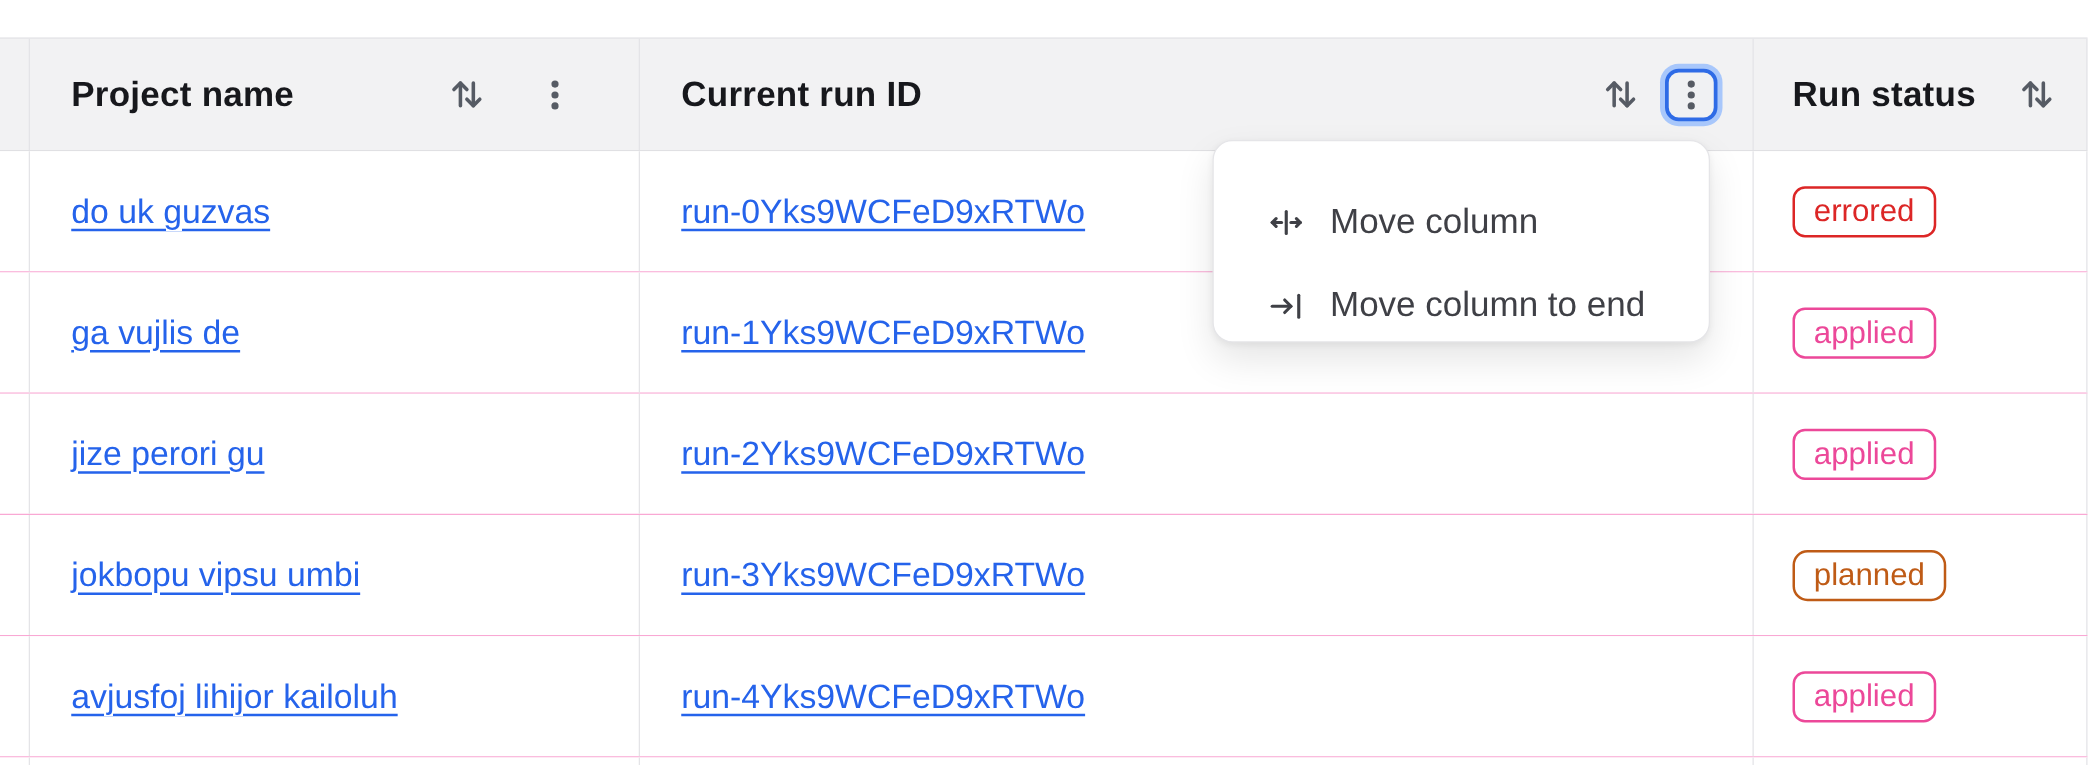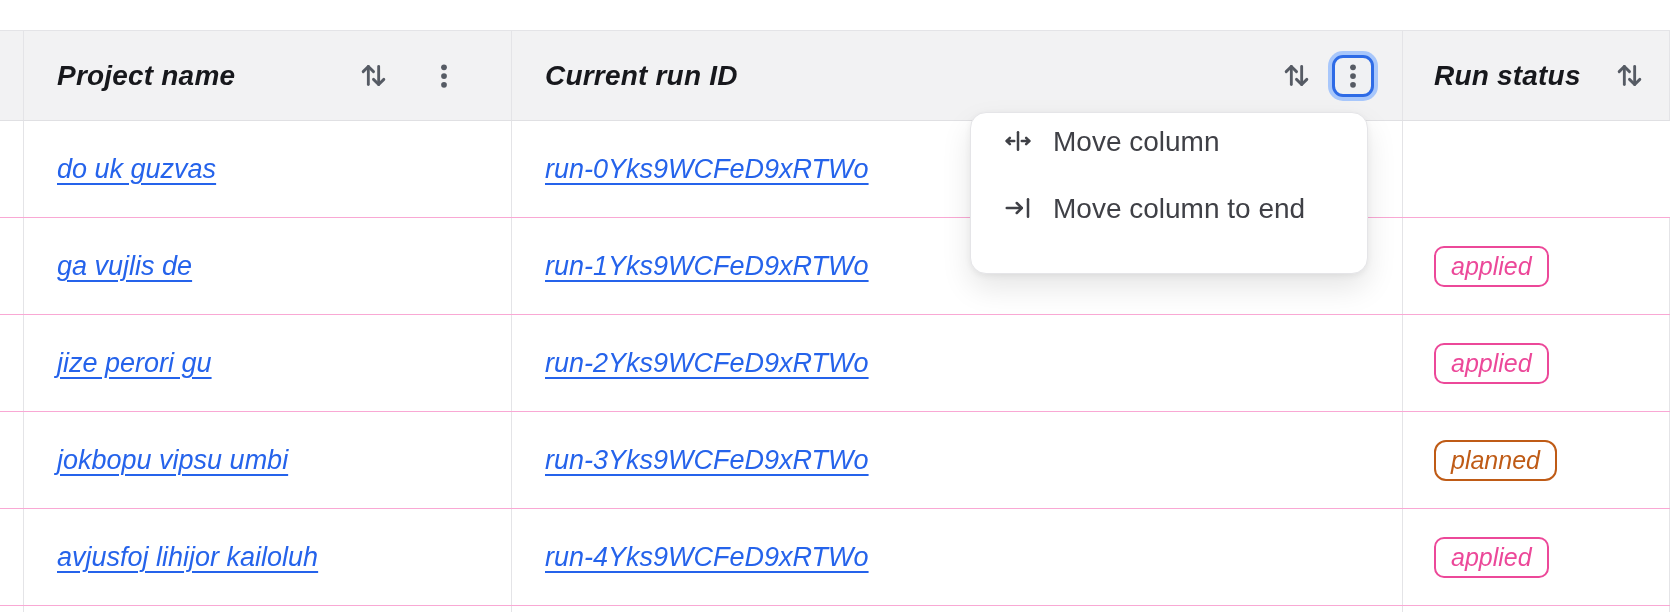--- a/index.html
+++ b/index.html
@@ -31,21 +31,20 @@
     border-bottom: 1px solid #f9a8d4;
   }
   .row.partial { height: 6px; border-bottom: none; }
 
   .cell {
     display: flex;
     align-items: center;
     padding-left: 33px;
     border-right: 1px solid #e4e4e7;
     overflow: hidden;
-    font-style: italic;
   }
   .gutter { width: 24px; padding: 0; }
   .c1 { width: 488px; }
   .c2 { width: 891px; }
   .c3 { width: 267px; padding-left: 31px; }
 
   .th-label {
     font-size: 28px;
     font-weight: 700;
     color: #17181c;
@@ -113,23 +112,23 @@
     padding: 13px 0;
     background: #ffffff;
     border: 1px solid #e5e5e8;
     border-radius: 16px;
     box-shadow: 0 14px 30px rgba(0,0,0,0.10), 0 2px 6px rgba(0,0,0,0.06);
     z-index: 10;
   }
   .menu-item {
     height: 67px;
     display: flex;
-    align-items: flex-start;
+    align-items: flex-end;
     gap: 20px;
-    padding: 0 32px;
+    padding: 0 43px;
     font-size: 28px;
     color: #3f4046;
     cursor: pointer;
     white-space: nowrap;
   }
 
   svg { display: block; }
 </style>
 </head>
 <body>
@@ -200,20 +199,23 @@
   </div>
 
   <div class="row">
     <div class="cell gutter"></div>
     <div class="cell c1">
         <a class="cell-link">do uk guzvas</a>
       </div>
     <div class="cell c2">
         <a class="cell-link">run-0Yks9WCFeD9xRTWo</a>
       </div>
+    <div class="cell c3">
+        <span class="badge" data-status="errored">errored</span>
+      </div>
   </div>
 
   <div class="row">
     <div class="cell gutter"></div>
     <div class="cell c1">
         <a class="cell-link">ga vujlis de</a>
       </div>
     <div class="cell c2">
         <a class="cell-link">run-1Yks9WCFeD9xRTWo</a>
       </div>

